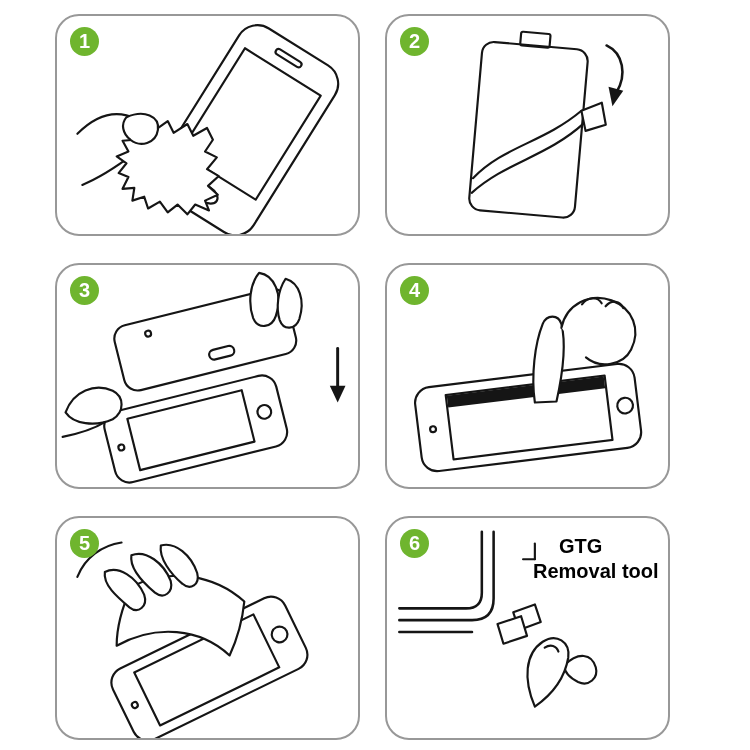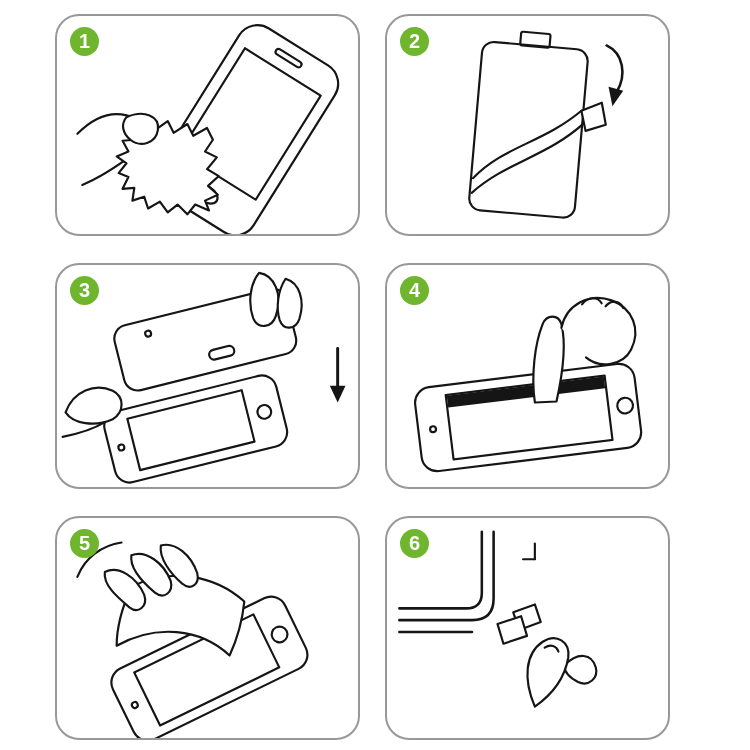--- a/index.html
+++ b/index.html
@@ -145,20 +145,22 @@
         <path class="art fillw" d="M48,55 C62,48 80,60 88,78 C92,90 82,98 73,91 C60,80 46,68 48,55 Z"></path>
         <path class="art fillw" d="M75,38 C90,32 108,46 115,64 C118,76 108,83 99,76 C86,65 73,51 75,38 Z"></path>
         <path class="art fillw" d="M105,28 C120,24 136,38 142,56 C145,68 135,74 127,67 C115,57 103,41 105,28 Z"></path>
       </g>
     </svg>
   </div>
 
   <div class="panel">
     <div class="badge">6</div>
     <div class="gtg-label">
+      <div class="gtg-line1">GTG</div>
+      <div>Removal tool</div>
     </div>
     <svg viewBox="0 0 285 224">
       <g>
         <path class="art" style="stroke-width:2.6" d="M108,14 L108,82 Q108,104 86,104 L12,104"></path>
         <path class="art" style="stroke-width:2.6" d="M96,14 L96,76 Q96,92 80,92 L12,92"></path>
         <path class="art" style="stroke-width:2.6" d="M12,116 L86,116"></path>
       </g>
       <g>
         <path class="art" d="M150,26 L150,42"></path>
         <path class="art" d="M150,42 L138,42"></path>

